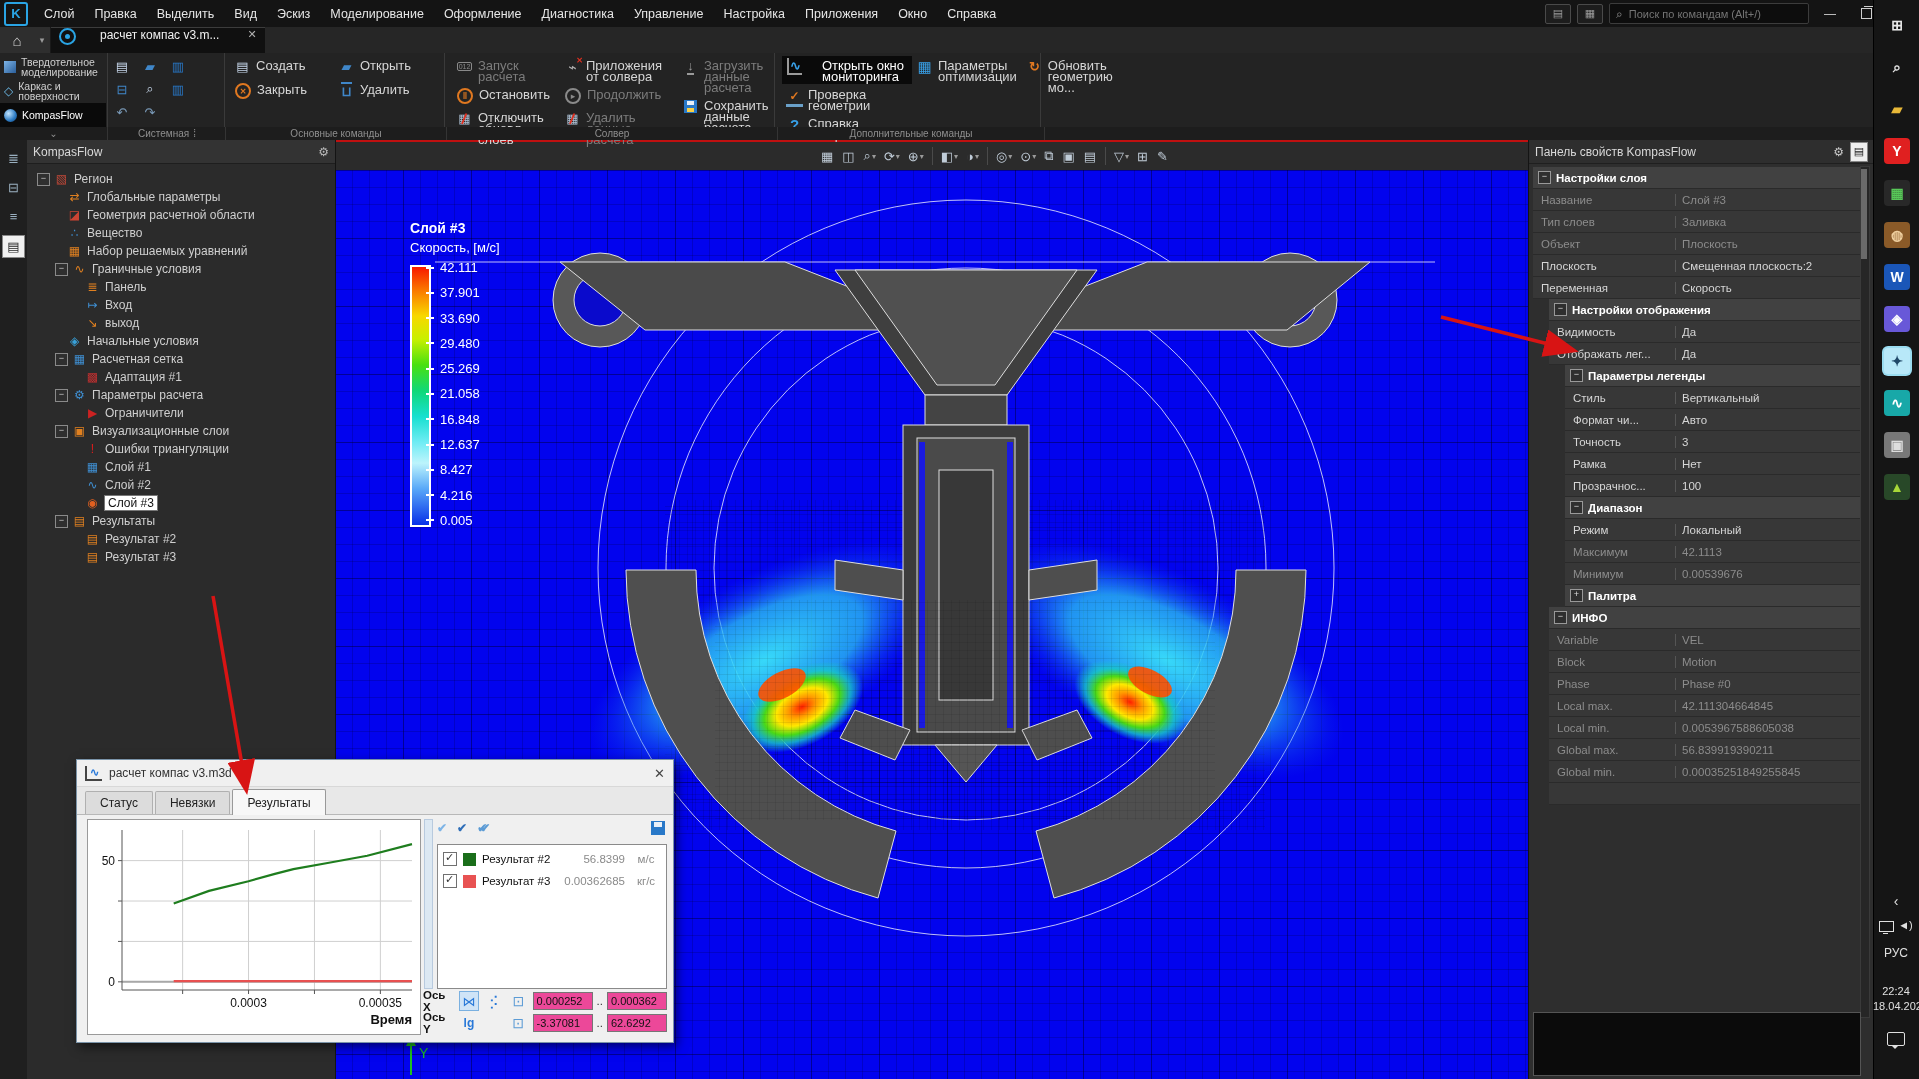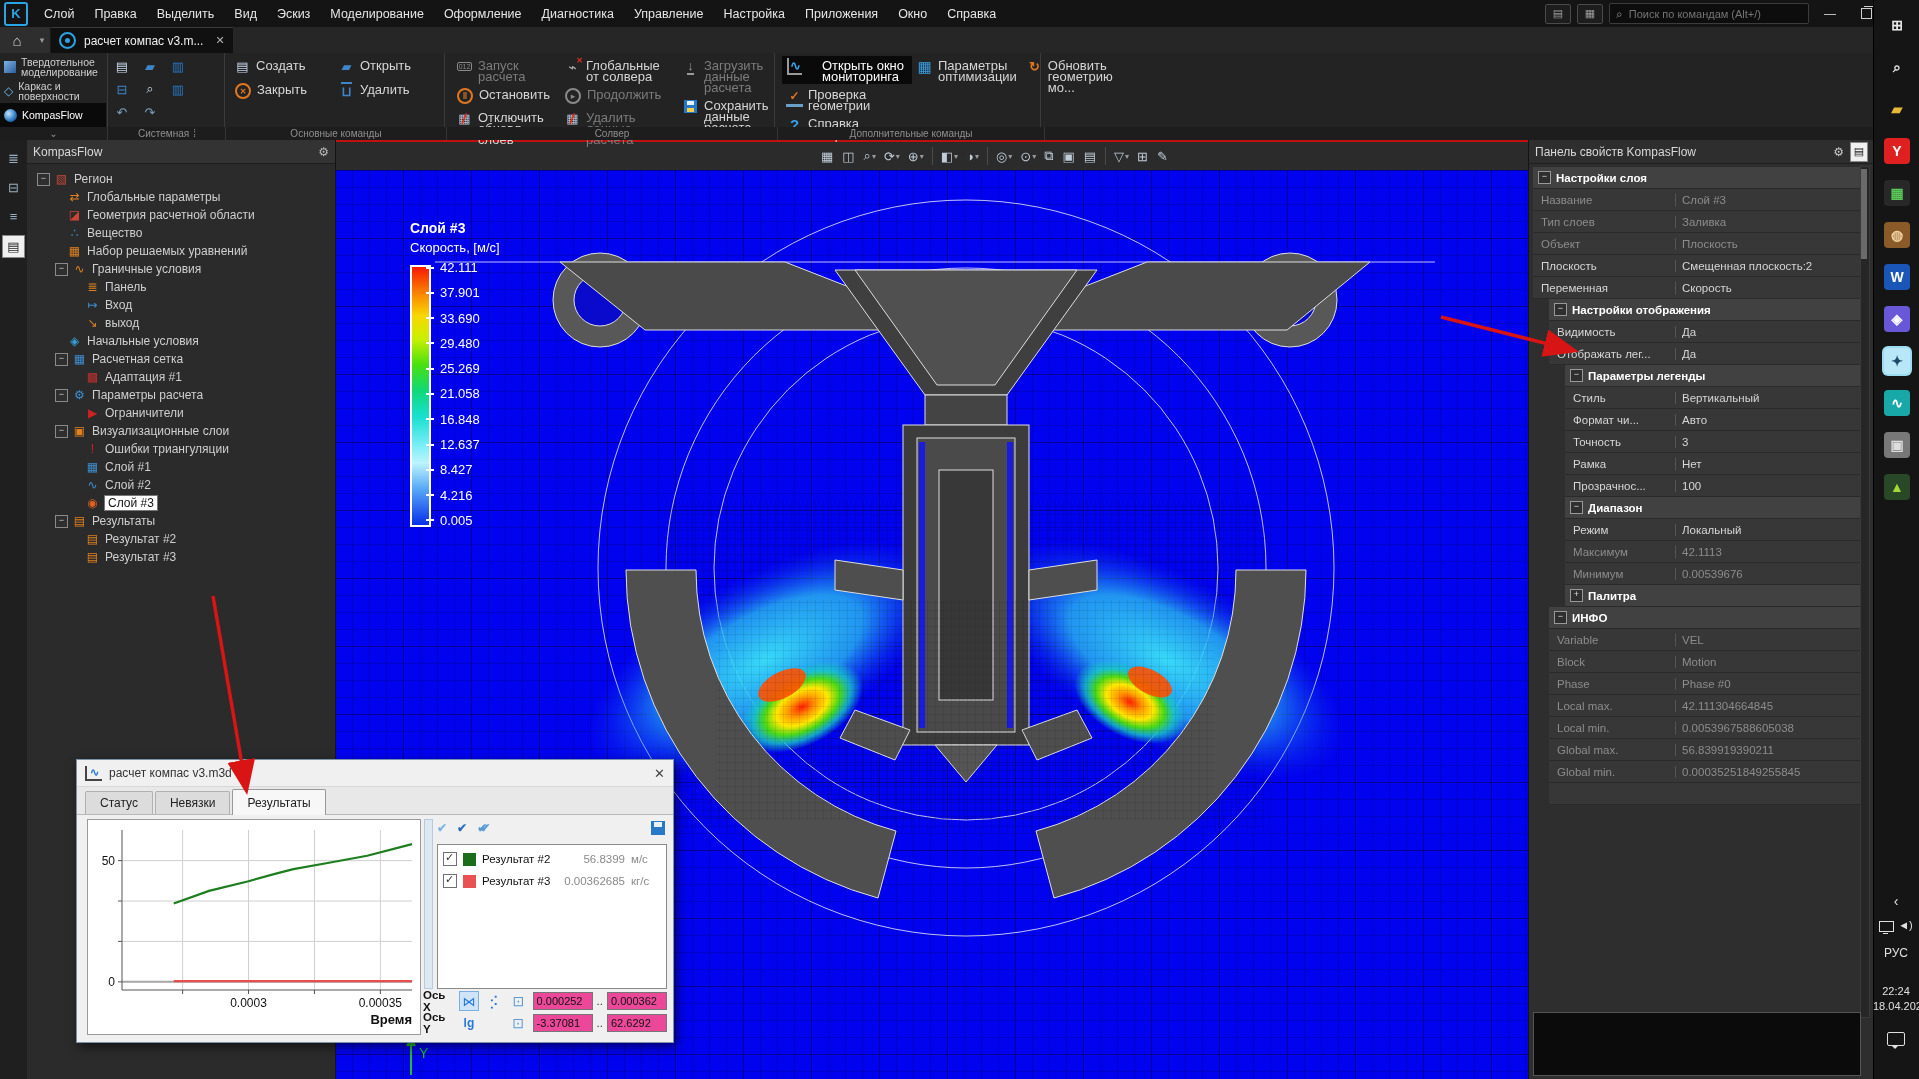--- a/index.html
+++ b/index.html
@@ -14,21 +14,21 @@
   #searchbox{width:186px;height:19px;background:#0d0d0d;border:1px solid #3c3c3c;border-radius:2px;display:flex;align-items:center;gap:4px;padding:0 6px;}
   #searchbox input{background:transparent;border:0;outline:0;color:#9a9a9a;font-size:11px;width:150px;font-family:"Liberation Sans",sans-serif;}
   .srch{color:#8a8a8a;font-size:12px;}
   .winbtn{width:30px;height:23px;display:flex;align-items:center;justify-content:center;color:#cfcfcf;font-size:12px;}
   .restore{width:9px;height:9px;border:1px solid #cfcfcf;position:relative;}
   .restore::before{content:"";position:absolute;left:2px;top:-3px;width:9px;height:9px;border:1px solid #cfcfcf;border-left:0;border-bottom:0;}
   
   #tabbar{left:0;top:27px;width:1919px;height:26px;background:#262626;display:flex;align-items:stretch;z-index:29;}
   #homebtn{width:34px;display:flex;align-items:center;justify-content:center;color:#cfcfcf;font-size:15px;background:#2e2e2e;}
   #homedd{width:16px;display:flex;align-items:center;justify-content:center;color:#9a9a9a;font-size:9px;background:#2e2e2e;border-right:1px solid #1a1a1a;}
-  #doctab{display:flex;align-items:center;gap:8px;background:#101010;padding:0 8px;border-top:1px solid #3c3c3c;}
+  #doctab{display:flex;align-items:flex-start;gap:24px;background:#101010;padding:0 8px;border-top:1px solid #3c3c3c;}
   .docico{width:13px;height:13px;border-radius:50%;background:#111;border:2px solid #2aa4e4;display:flex;align-items:center;justify-content:center;}
   .docico::before{content:"";width:5px;height:5px;border-radius:50%;background:#2aa4e4;}
   #doctab .ttl{color:#f0f0f0;font-size:12px;}
   #doctab .tx{color:#b0b0b0;font-size:11px;margin-left:4px;}
   
   #ribbon{left:0;top:53px;width:1919px;height:87px;background:#232323;z-index:28;}
   .vsepr{position:absolute;top:0;width:1px;height:74px;background:#3a3a3a;}
   #modes{position:absolute;left:0;top:2px;width:106px;}
   .mode{height:24px;display:flex;align-items:center;gap:5px;padding-left:4px;font-size:10.5px;line-height:10.5px;color:#cfcfcf;}
   .mode.active{background:#0a0a0a;color:#fff;}
@@ -155,21 +155,21 @@
   .chk3{color:#5b9bd5;font-weight:bold;letter-spacing:-7px;padding-right:7px;}
   .disksm{width:14px;height:14px;background:#2878c8;position:relative;margin-left:auto;}
   .disksm::before{content:"";position:absolute;top:1px;left:3px;right:3px;height:5px;background:#e8f0f8;}
   #reslist{position:absolute;left:360px;top:84px;width:228px;height:140px;background:#fff;border:1px solid #8a8a8a;padding-top:3px;}
   .resrow{height:22px;display:flex;align-items:center;gap:6px;padding:0 5px;font-size:11.5px;}
   .cbx{width:12px;height:12px;border:1px solid #707070;background:#fff;position:relative;flex:none;}
   .cbx::after{content:"✓";position:absolute;left:1px;top:-2px;font-size:11px;color:#333;}
   .chip{width:13px;height:13px;flex:none;}
   .rname{color:#111;}
   .rval{margin-left:auto;color:#8a8a8a;}
-  .runit{color:#8a8a8a;width:30px;text-align:left;}
+  .runit{color:#8a8a8a;width:30px;text-align:center;}
   #axisrows{position:absolute;left:346px;top:230px;width:244px;}
   .axrow{display:flex;align-items:center;gap:4px;height:22px;font-size:11.5px;}
   .axlab{font-weight:bold;width:34px;color:#111;}
   .axico{width:20px;height:18px;display:flex;align-items:center;justify-content:center;color:#2878d8;font-size:13px;border:1px solid transparent;}
   .axico.sel{background:#cfe4f7;border-color:#7ab0e0;}
   .axico.frame{color:#5b9bd5;font-size:14px;}
   .lg{color:#2878d8;font-weight:bold;font-size:12px;width:20px;text-align:center;}
   .axfield{width:52px;height:16px;border:1px solid #767676;background:#ec4899;font-size:11px;padding:0 3px;font-family:"Liberation Sans",sans-serif;color:#111;}
   .dots{color:#333;}
   
@@ -296,21 +296,21 @@
           <span class="rlab">Остановить</span>
         </div>
         <div class="rbtn">
           <span class="ric ic-noupd"></span>
           <span class="rlab">Отключить обновл. слоев</span>
         </div>
       </div>
       <div style="display:flex;flex-direction:column;gap:1px;width:118px">
         <div class="rbtn">
           <span class="ric ic-plug"></span>
-          <span class="rlab">Глобальные от солвера</span>
+          <span class="rlab">Приложения от солвера</span>
         </div>
         <div class="rbtn dis">
           <span class="ric ic-play"></span>
           <span class="rlab">Продолжить</span>
         </div>
         <div class="rbtn dis">
           <span class="ric ic-noupd"></span>
           <span class="rlab">Удалить данные расчета</span>
         </div>
       </div>

